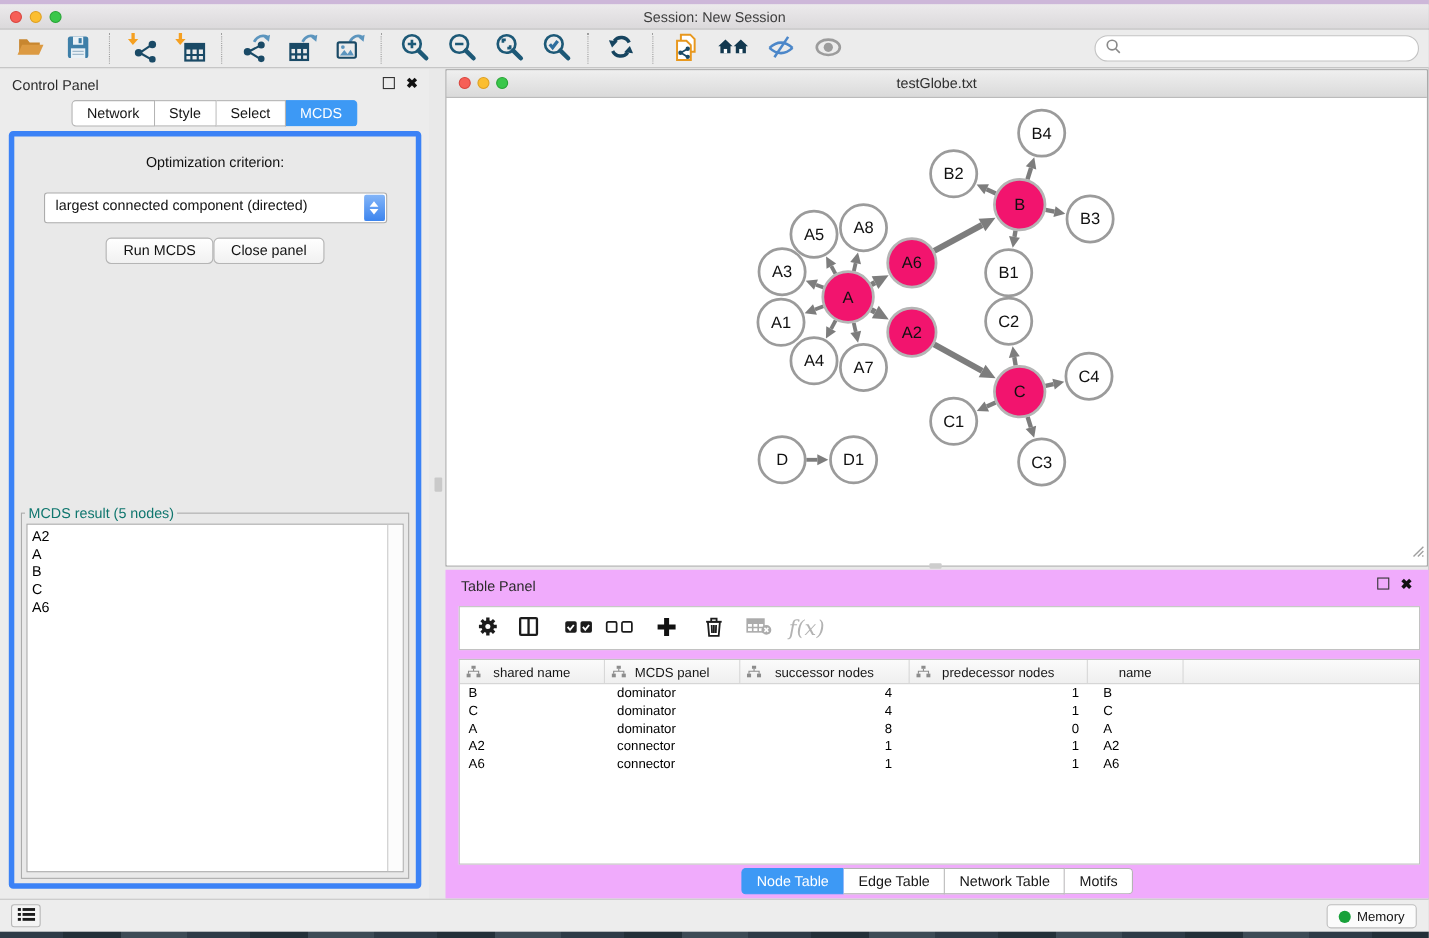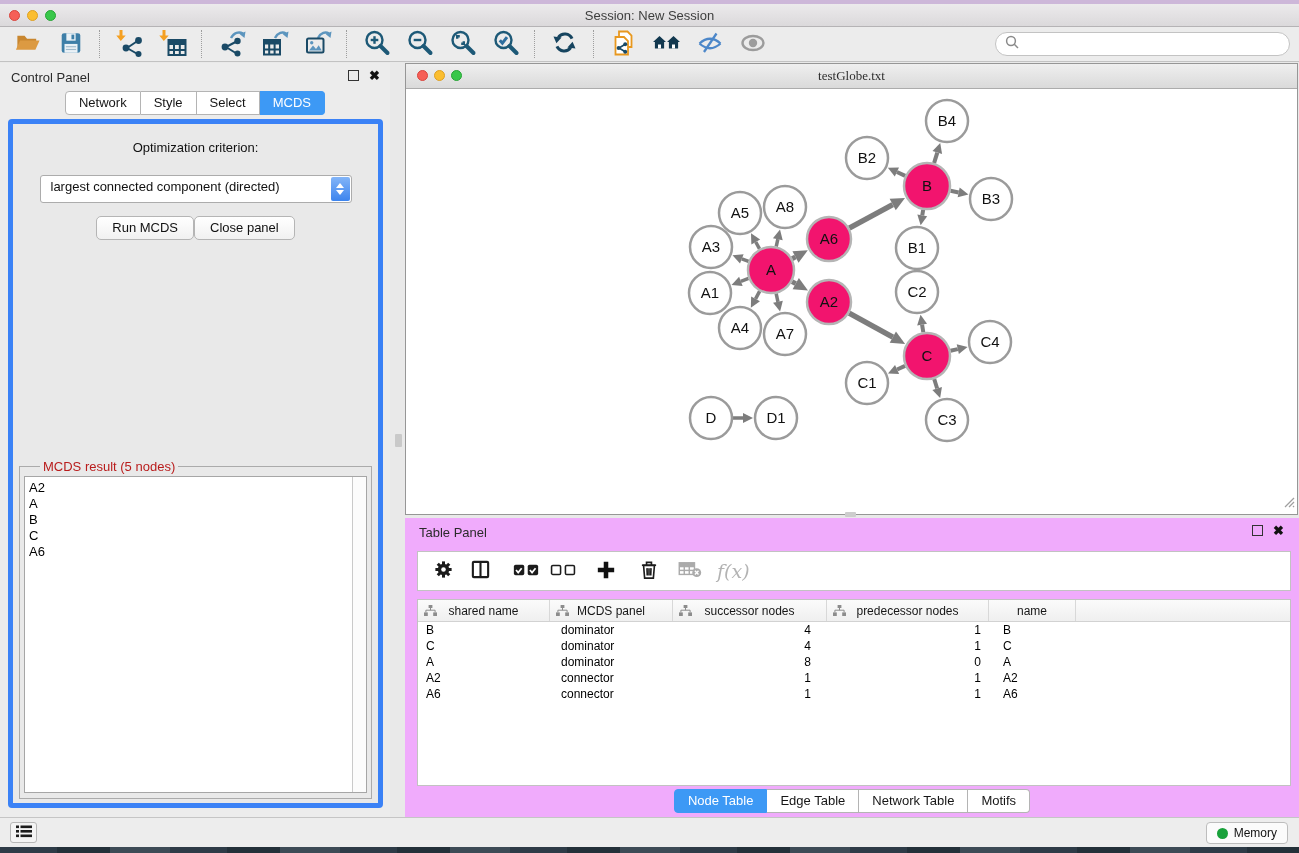--- a/index.html
+++ b/index.html
@@ -44,28 +44,28 @@
   .combo{position:relative;width:312px;height:28px;margin:20px auto 0;background:#FFF;border:1px solid #ACACAC;
      border-radius:3px;font-size:13px;line-height:22px;padding-left:10px;box-sizing:border-box;color:#111;}
   .combo-spin{position:absolute;right:1px;top:1px;bottom:1px;width:19px;border-radius:2px;
      background:linear-gradient(#83B5F8,#3C84EE);display:flex;flex-direction:column;align-items:center;justify-content:center;gap:2px;}
   .chev-up{width:0;height:0;border-left:4px solid transparent;border-right:4px solid transparent;border-bottom:5px solid #FFF;}
   .chev-dn{width:0;height:0;border-left:4px solid transparent;border-right:4px solid transparent;border-top:5px solid #FFF;}
   .btn-row{display:flex;justify-content:center;margin-top:13px;}
   .btn{font-size:13px;font-family:inherit;padding:3px 15px 4px;background:linear-gradient(#FFF,#F1F1F1);
      border:1px solid #B5B5B5;border-radius:5px;color:#111;}
   .mcds-fieldset{position:absolute;left:6px;right:6px;top:335px;bottom:4px;border:1px solid #ABABAB;margin:0;padding:0;}
-  .mcds-fieldset legend{font-size:13px;color:#b91c1c;margin-left:20px;padding:0 3px;}
+  .mcds-fieldset legend{font-size:13px;color:#0f766e;margin-left:3px;padding:0 3px;}
   .mcds-list{position:absolute;left:4px;right:4px;top:2px;bottom:5px;background:#FFF;border:1px solid #A6A6A6;
      font-size:13px;line-height:16px;padding:3px 0 0 4px;box-sizing:border-box;overflow:hidden;}
   .mcds-scroll{position:absolute;right:0;top:0;bottom:0;width:13px;background:#FCFCFC;border-left:1px solid #CACACA;}
   
   .netframe{position:absolute;left:405px;top:63px;width:893px;height:452px;background:#FFF;
      border:1px solid #969696;box-sizing:border-box;}
-  .nf-titlebar{position:relative;height:24px;background:linear-gradient(#EFEFEF,#DADADA);border-bottom:1px solid #ACACAC;font-family:Liberation Serif, serif;}
+  .nf-titlebar{position:relative;height:24px;background:linear-gradient(#EFEFEF,#DADADA);border-bottom:1px solid #ACACAC;}
   .nf-titlebar .title{position:absolute;left:0;right:0;top:4px;text-align:center;font-size:13px;color:#2E2E2E;}
   .nf-lights{position:absolute;left:11px;top:6px;display:flex;gap:6px;}
   .nf-canvas{position:absolute;left:0;top:25px;right:0;bottom:0;background:#FFF;}
   .resize-grip{position:absolute;right:2px;bottom:2px;}
   .vdiv-handle{position:absolute;left:395px;top:434px;width:7px;height:13px;background:#C9C9C9;border-radius:1px;}
   .hdiv-handle{position:absolute;left:845px;top:512px;width:11px;height:5px;background:#CDCDCD;border-radius:1px;}
   
   .tpanel{position:absolute;left:405px;top:518px;right:0;height:299px;background:#f0abfc;}
   .tp-toolbar{position:absolute;left:12px;right:8px;top:33px;height:40px;background:#FFF;
      border:1px solid #C2C2C2;box-sizing:border-box;display:flex;align-items:center;padding-left:10px;gap:6px;}

